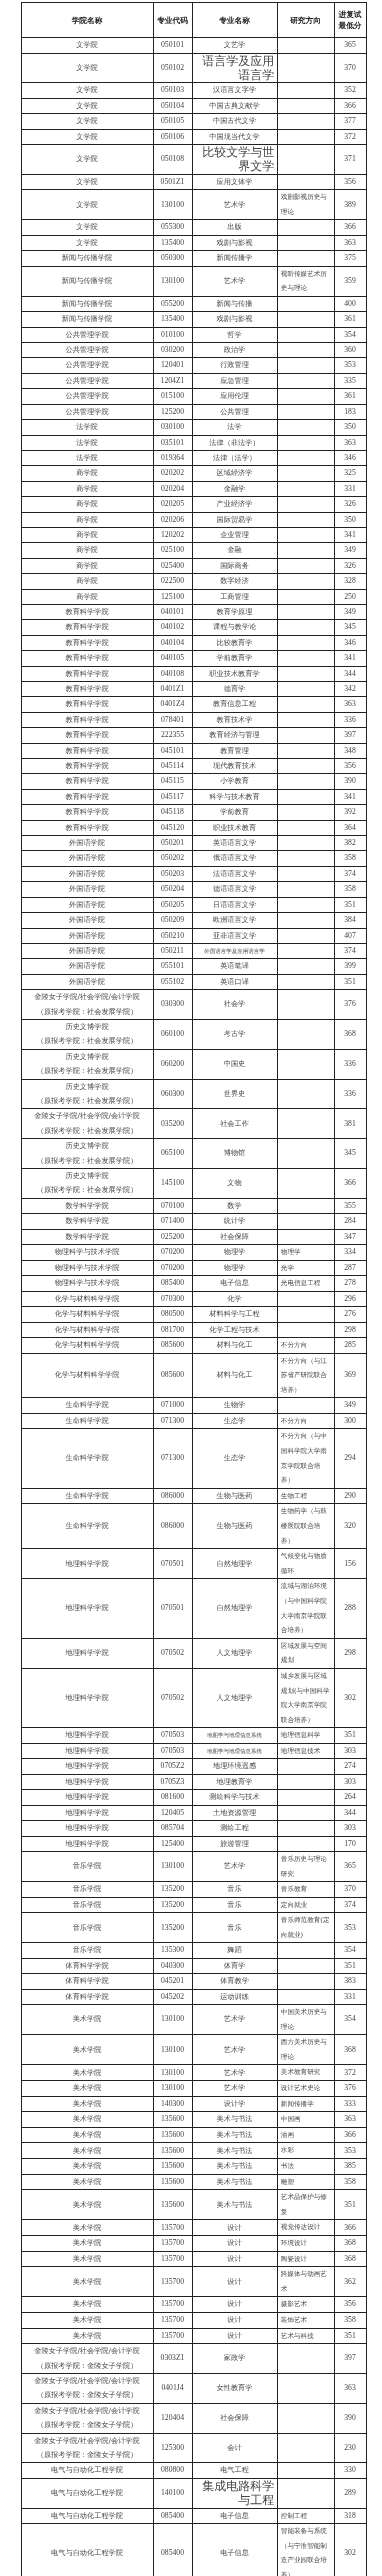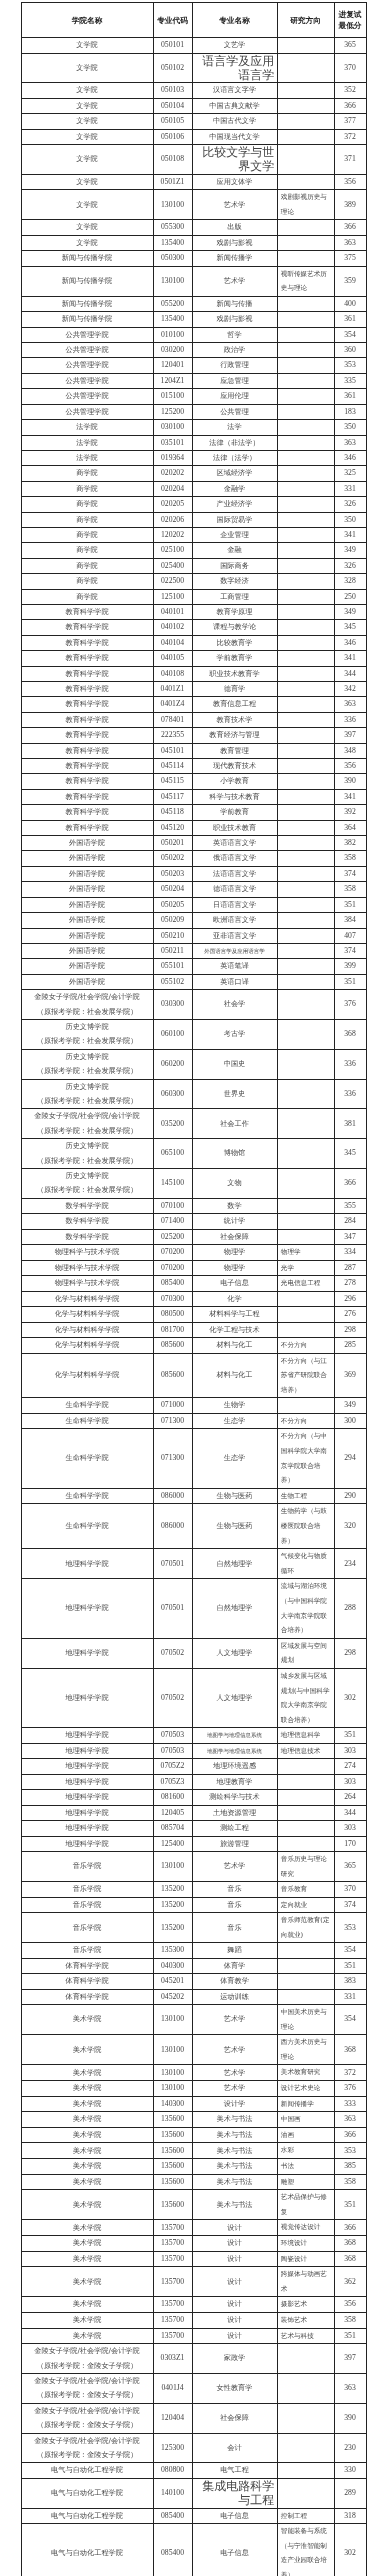--- a/index.html
+++ b/index.html
@@ -603,21 +603,21 @@
           <td class="code">086000</td>
           <td>生物与医药</td>
           <td class="dir">生物药学（与鼓楼医院联合培养）</td>
           <td class="score">320</td>
         </tr>
         <tr>
           <td class="college"><span>地理科学学院</span></td>
           <td class="code">070501</td>
           <td>自然地理学</td>
           <td class="dir">气候变化与物质循环</td>
-          <td class="score">234</td>
+          <td class="score">156</td>
         </tr>
         <tr>
           <td class="college"><span>地理科学学院</span></td>
           <td class="code">070501</td>
           <td>自然地理学</td>
           <td class="dir">流域与湖泊环境（与中国科学院大学南京学院联合培养）</td>
           <td class="score">288</td>
         </tr>
         <tr>
           <td class="college"><span>地理科学学院</span></td>

